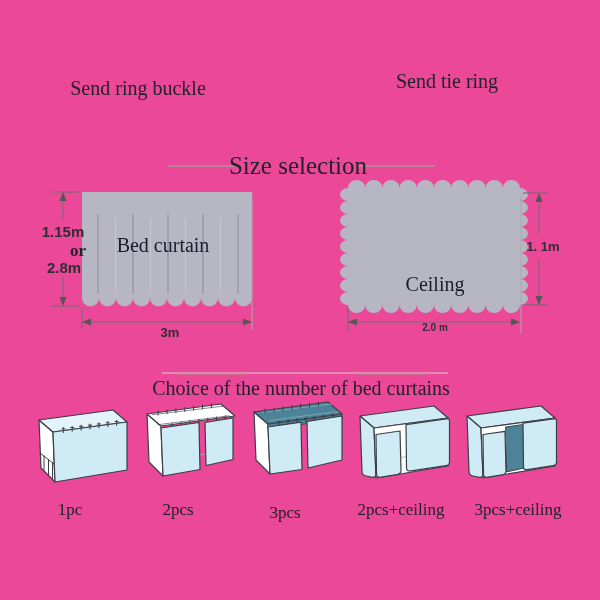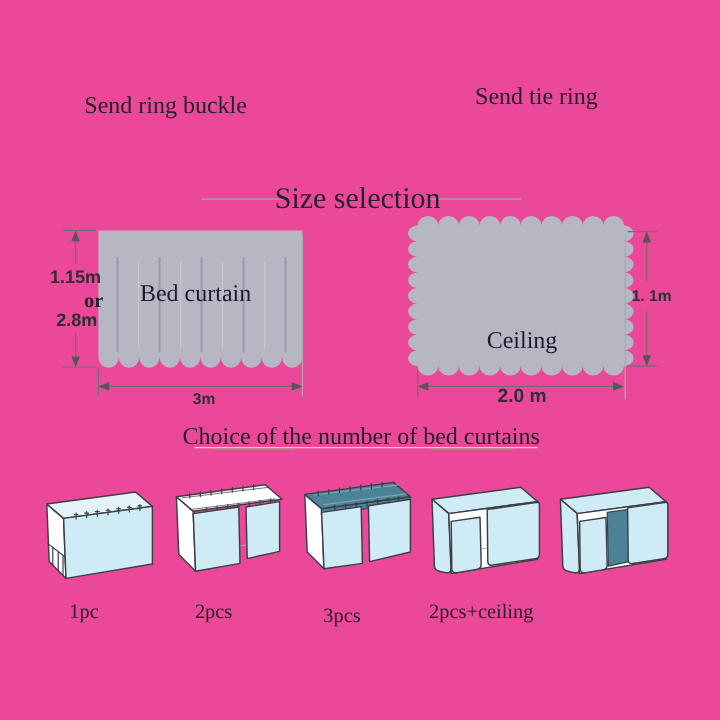--- a/index.html
+++ b/index.html
@@ -9,23 +9,23 @@
     overflow:hidden;
   }
   #gfx { position:absolute; left:0; top:0; }
   .t { position:absolute; transform:translateX(-50%); white-space:nowrap; line-height:1.1; }
   .note   { font-size:20px; }
   .title  { font-size:25px; }
   .diagram-label { font-size:20px; color:#1b1b2b; }
   .dim    { font-family:Liberation Sans, sans-serif; font-weight:bold; color:#2e2e33; }
   .dim-15 { font-size:15px; }
   .dim-13 { font-size:13px; }
-  .dim-14 { font-size:16px; }
+  .dim-14 { font-size:10px; }
   .dim-or { font-family:"Liberation Serif", serif; font-weight:bold; font-size:17px;margin-left:16px; }
-  .choice-title { font-size:20px; }
+  .choice-title { font-size:20px;margin-top:24px; }
   .opt    { font-size:17px; top:501px; }
 </style>
 </head>
 <body>
 
 <div id="canvas">
 
   <svg id="gfx" width="600" height="600" viewBox="0 0 600 600">
 
     <g stroke="var(--divider)" stroke-width="1.4">
@@ -175,13 +175,14 @@
 
   <div class="t dim dim-13" style="left:543px; top:240px;">1. 1m</div>
   <div class="t dim dim-14" style="left:435px; top:322px;">2.0 m</div>
 
   <div class="t choice-title" style="left:301px; top:353px;">Choice of the number of bed curtains</div>
 
   <div class="t opt" style="left:70px;">1pc</div>
   <div class="t opt" style="left:178px;">2pcs</div>
   <div class="t opt" style="left:285px; top:504px;">3pcs</div>
   <div class="t opt" style="left:401px;">2pcs+ceiling</div>
+  <div class="t opt" style="left:518px;">3pcs+ceiling</div>
 </div>
 
 </body></html>

